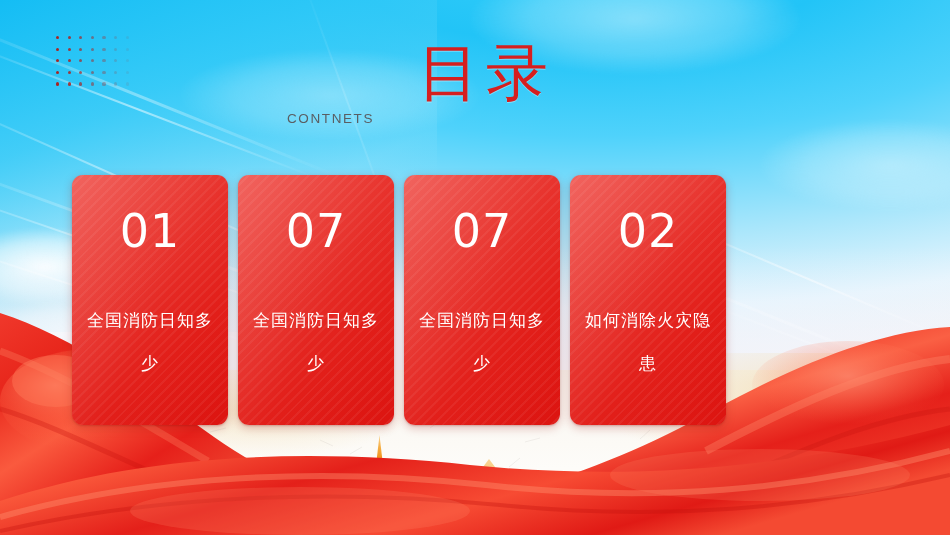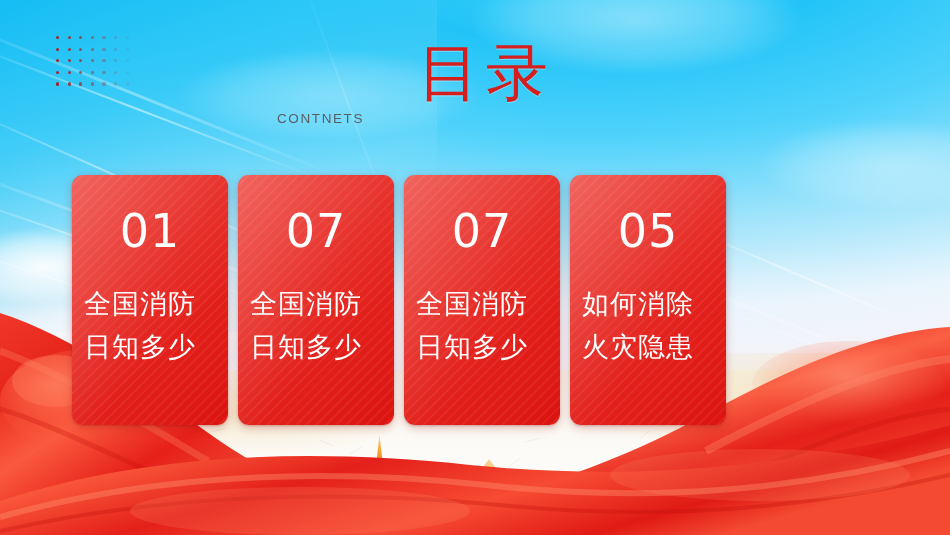--- a/index.html
+++ b/index.html
@@ -82,21 +82,21 @@
   .title-cn{
     position:absolute;left:418px;top:42px;
     font-size:62px;line-height:1;
     font-weight:400;
     color:#d51f1f;
     letter-spacing:6px;
     font-family:"DejaVu Sans","Liberation Sans",sans-serif;
     text-shadow:0 1px 0 rgba(255,255,255,.35);
   }
   .title-en{
-    position:absolute;left:277px;top:111px;
+    position:absolute;left:287px;top:111px;
     font-size:13.5px;
     letter-spacing:1.6px;
     color:#5a5e63;
     font-family:"Liberation Sans",sans-serif;
   }
 
   
   .cards{
     position:absolute;left:72px;top:175px;
     width:806px;height:250px;
@@ -126,24 +126,24 @@
     position:relative;z-index:2;
     margin-top:33px;
     font-size:46px;line-height:1;
     font-weight:400;
     color:#ffffff;
     letter-spacing:1px;
     font-family:"DejaVu Sans","Liberation Sans",sans-serif;
   }
   .card-text{
     position:relative;z-index:2;
-    margin-top:28px;
+    margin-top:45px;
     width:132px;
-    text-align:left;
-    font-size:27px;
+    text-align:center;
+    font-size:17px;
     line-height:43px;
     color:#ffffff;
     letter-spacing:1px;
     font-family:"DejaVu Sans","Liberation Sans",sans-serif;
     word-break:break-all;
   }
 </style>
 </head>
 <body>
 
@@ -394,20 +394,20 @@
       <div class="card-num">07</div>
       <div class="card-text">全国消防日知多少</div>
     </div>
 
     <div class="card">
       <div class="card-num">07</div>
       <div class="card-text">全国消防日知多少</div>
     </div>
 
     <div class="card">
-      <div class="card-num">05</div>
+      <div class="card-num">02</div>
       <div class="card-text">如何消除火灾隐患</div>
     </div>
 
 
   </div>
 
 </div>
 
 </body></html>

